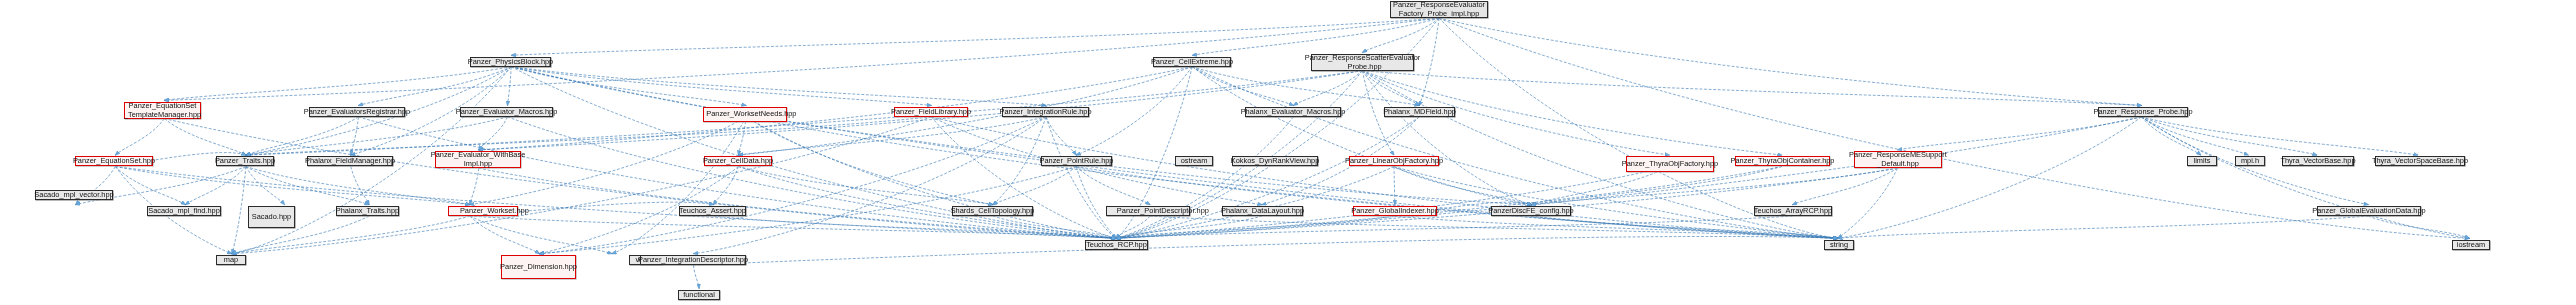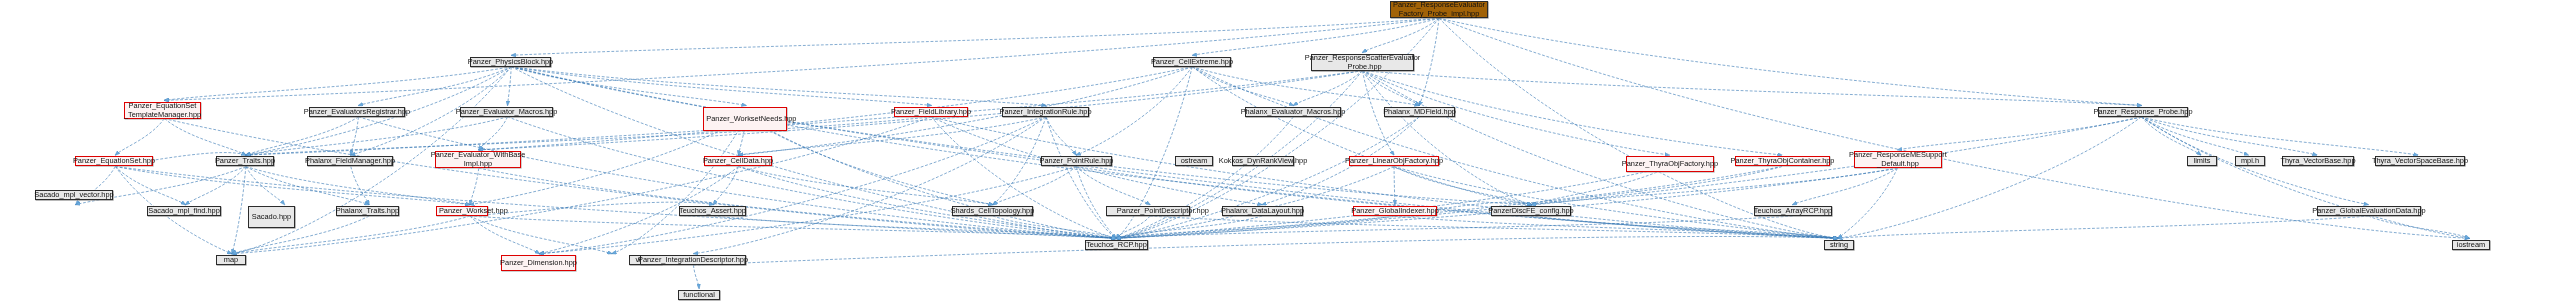--- a/index.html
+++ b/index.html
@@ -29,21 +29,21 @@
     padding:1.1px 2.3px;
     box-shadow:0.6px 0.6px 0 0 #8a8a8a;
     z-index:5;
   }
   .node.red{
     border:1.1px solid #dd0000;
     background:#fdf3f3;
     box-shadow:0.6px 0.6px 0 0 #b0b0b0;
   }
   .node.root{
-    background:#a16207;
+    background:#e5e5e5;
     border:0.6px solid #2b2b2b;
   }
   .node.plain{
     background:#e8e8e8;
   }
 </style>
 </head>
 <body>
 
 <div id="stage">
@@ -195,58 +195,58 @@
 Factory_Probe_impl.hpp</div>
       <div class="node plain" style="left: 470px; top: 57px; width: 81px; height: 10.3px;">Panzer_PhysicsBlock.hpp</div>
       <div class="node plain" style="left: 1153px; top: 57px; width: 78px; height: 10.3px;">Panzer_CellExtreme.hpp</div>
       <div class="node plain" style="left: 1311px; top: 54px; width: 103px; height: 17px;">Panzer_ResponseScatterEvaluator
 _Probe.hpp</div>
       <div class="node plain" style="left: 2098px; top: 107px; width: 90px; height: 10.3px;">Panzer_Response_Probe.hpp</div>
       <div class="node red" style="left: 124px; top: 102px; width: 77px; height: 17px;">Panzer_EquationSet
 _TemplateManager.hpp</div>
       <div class="node plain" style="left: 309px; top: 107px; width: 96px; height: 10.3px;">Panzer_EvaluatorsRegistrar.hpp</div>
       <div class="node plain" style="left: 460px; top: 107px; width: 93px; height: 10.3px;">Panzer_Evaluator_Macros.hpp</div>
-      <div class="node red" style="left: 703px; top: 107px; width: 84px; height: 24px; padding-left: 15px;">Panzer_WorksetNeeds.hpp</div>
+      <div class="node red" style="left: 703px; top: 107px; width: 84px; height: 15px; padding-left: 15px;">Panzer_WorksetNeeds.hpp</div>
       <div class="node red" style="left: 894px; top: 107px; width: 74px; height: 10.3px;">Panzer_FieldLibrary.hpp</div>
       <div class="node plain" style="left: 1002px; top: 107px; width: 87px; height: 10.3px;">Panzer_IntegrationRule.hpp</div>
       <div class="node plain" style="left: 1245px; top: 107px; width: 96px; height: 10.3px;">Phalanx_Evaluator_Macros.hpp</div>
       <div class="node plain" style="left: 1384px; top: 107px; width: 71px; height: 10.3px;">Phalanx_MDField.hpp</div>
       <div class="node red" style="left: 75px; top: 156px; width: 78px; height: 10.3px;">Panzer_EquationSet.hpp</div>
       <div class="node plain" style="left: 216px; top: 156px; width: 58px; height: 10.3px;">Panzer_Traits.hpp</div>
       <div class="node plain" style="left: 307px; top: 156px; width: 86px; height: 10.3px;">Phalanx_FieldManager.hpp</div>
       <div class="node red" style="left: 435px; top: 151px; width: 86px; height: 17px;">Panzer_Evaluator_WithBase
 Impl.hpp</div>
       <div class="node red" style="left: 704px; top: 156px; width: 68px; height: 10.3px;">Panzer_CellData.hpp</div>
       <div class="node plain" style="left: 1041px; top: 156px; width: 71px; height: 10.3px;">Panzer_PointRule.hpp</div>
       <div class="node plain" style="left: 1175px; top: 156px; width: 38px; height: 10.3px;">ostream</div>
-      <div class="node plain" style="left: 1232px; top: 156px; width: 62px; height: 10.3px;">Kokkos_DynRankView.hpp</div>
+      <div class="node plain" style="left: 1232px; top: 156px; width: 86px; height: 10.3px;">Kokkos_DynRankView.hpp</div>
       <div class="node red" style="left: 1349px; top: 156px; width: 90px; height: 10.3px;">Panzer_LinearObjFactory.hpp</div>
       <div class="node red" style="left: 1626px; top: 156px; width: 88px; height: 16px;">Panzer_ThyraObjFactory.hpp</div>
       <div class="node red" style="left: 1735px; top: 156px; width: 95px; height: 10.3px;">Panzer_ThyraObjContainer.hpp</div>
       <div class="node red" style="left: 1854px; top: 151px; width: 88px; height: 17px;">Panzer_ResponseMESupport
 _Default.hpp</div>
       <div class="node plain" style="left: 2187px; top: 156px; width: 30px; height: 10.3px;">limits</div>
       <div class="node plain" style="left: 2235px; top: 156px; width: 30px; height: 10.3px;">mpi.h</div>
       <div class="node plain" style="left: 2282px; top: 156px; width: 72px; height: 10.3px;">Thyra_VectorBase.hpp</div>
       <div class="node plain" style="left: 2375px; top: 156px; width: 90px; height: 10.3px;">Thyra_VectorSpaceBase.hpp</div>
       <div class="node plain" style="left: 35px; top: 190px; width: 78px; height: 10.3px;">Sacado_mpl_vector.hpp</div>
       <div class="node plain" style="left: 147px; top: 206px; width: 74px; height: 10.3px;">Sacado_mpl_find.hpp</div>
       <div class="node plain" style="left: 248px; top: 206px; width: 47px; height: 22px;">Sacado.hpp</div>
       <div class="node plain" style="left: 336px; top: 206px; width: 63px; height: 10.3px;">Phalanx_Traits.hpp</div>
-      <div class="node red" style="left: 436px; top: 206px; width: 52px; height: 10.3px; padding-left: 25px;">Panzer_Workset.hpp</div>
+      <div class="node red" style="left: 448px; top: 206px; width: 70px; height: 10.3px; padding-left: 25px;">Panzer_Workset.hpp</div>
       <div class="node plain" style="left: 679px; top: 206px; width: 67px; height: 10.3px;">Teuchos_Assert.hpp</div>
       <div class="node plain" style="left: 952px; top: 206px; width: 81px; height: 10.3px;">Shards_CellTopology.hpp</div>
       <div class="node plain" style="left: 1106px; top: 206px; width: 84px; height: 10.3px; padding-left: 32px;">Panzer_PointDescriptor.hpp</div>
       <div class="node plain" style="left: 1222px; top: 206px; width: 81px; height: 10.3px;">Phalanx_DataLayout.hpp</div>
       <div class="node red" style="left: 1353px; top: 206px; width: 84px; height: 10.3px;">Panzer_GlobalIndexer.hpp</div>
       <div class="node plain" style="left: 1491px; top: 206px; width: 80px; height: 10.3px;">PanzerDiscFE_config.hpp</div>
       <div class="node plain" style="left: 1754px; top: 206px; width: 78px; height: 10.3px;">Teuchos_ArrayRCP.hpp</div>
       <div class="node plain" style="left: 2317px; top: 206px; width: 104px; height: 10.3px; text-align: center;">Panzer_GlobalEvaluationData.hpp</div>
       <div class="node plain" style="left: 216px; top: 255px; width: 30px; height: 10.3px;">map</div>
-      <div class="node red" style="left: 501px; top: 255px; width: 75px; height: 16px;">Panzer_Dimension.hpp</div>
+      <div class="node red" style="left: 501px; top: 255px; width: 75px; height: 24px;">Panzer_Dimension.hpp</div>
       <div class="node plain" style="left: 595px; top: 255px; width: 33px; height: 10.3px; margin-left: 34px;">vector</div>
       <div class="node plain" style="left: 640px; top: 255px; width: 106px; height: 10.3px;">Panzer_IntegrationDescriptor.hpp</div>
       <div class="node plain" style="left: 1085px; top: 240px; width: 63px; height: 10.3px;">Teuchos_RCP.hpp</div>
       <div class="node plain" style="left: 1824px; top: 240px; width: 30px; height: 10.3px;">string</div>
       <div class="node plain" style="left: 2452px; top: 240px; width: 38px; height: 10.3px;">iostream</div>
       <div class="node plain" style="left: 678px; top: 290px; width: 42px; height: 10.3px;">functional</div>
     </div>
 </div>
 
 

